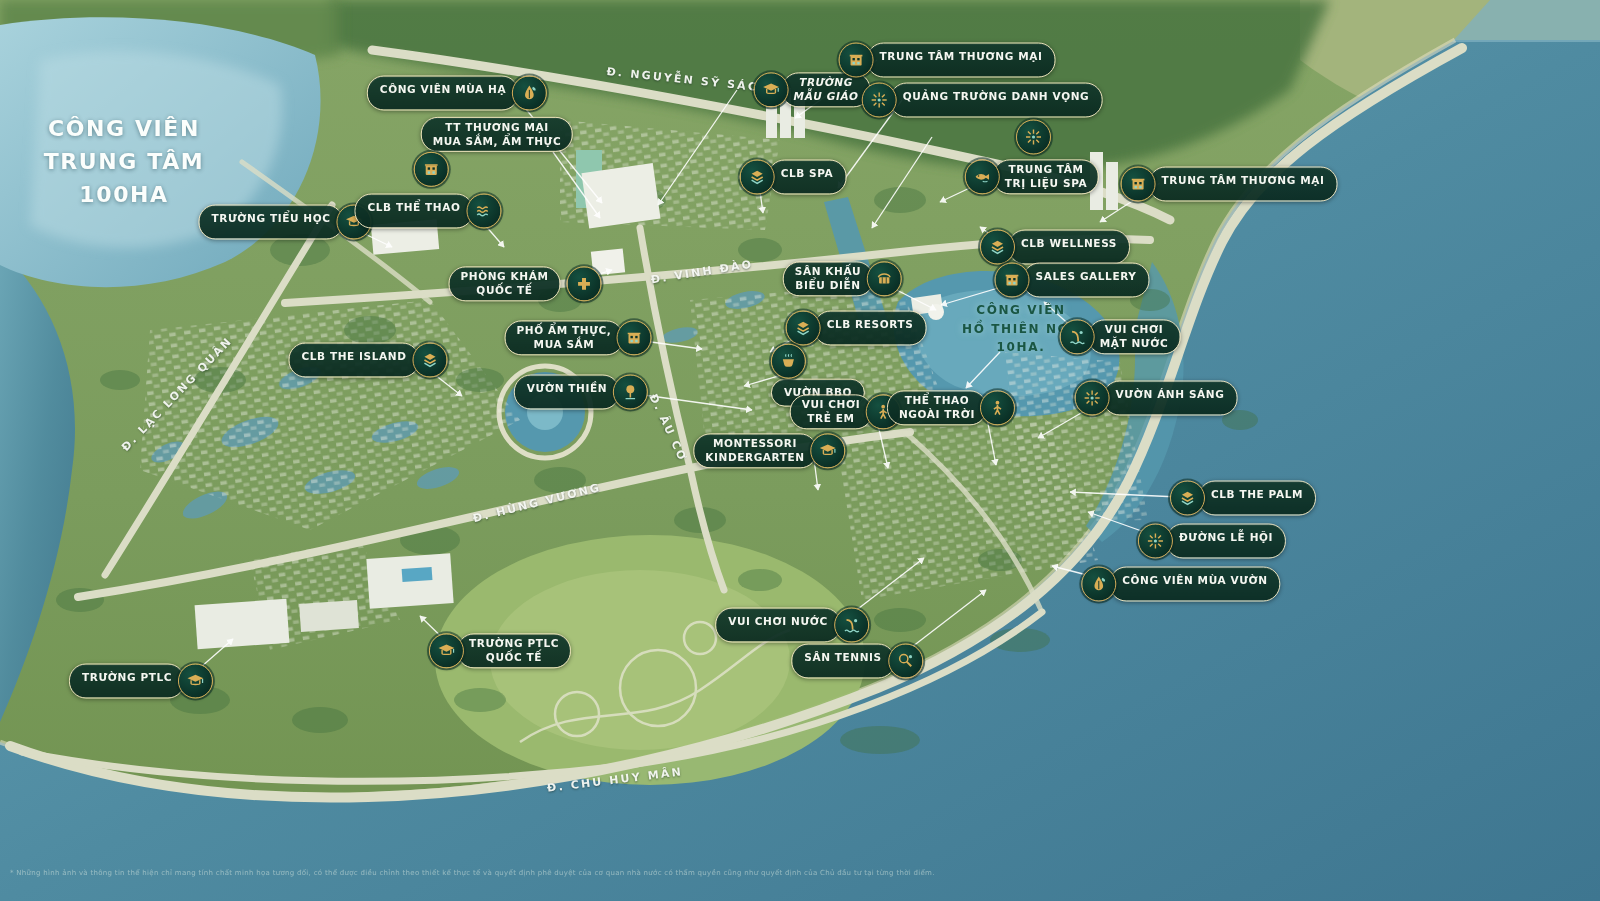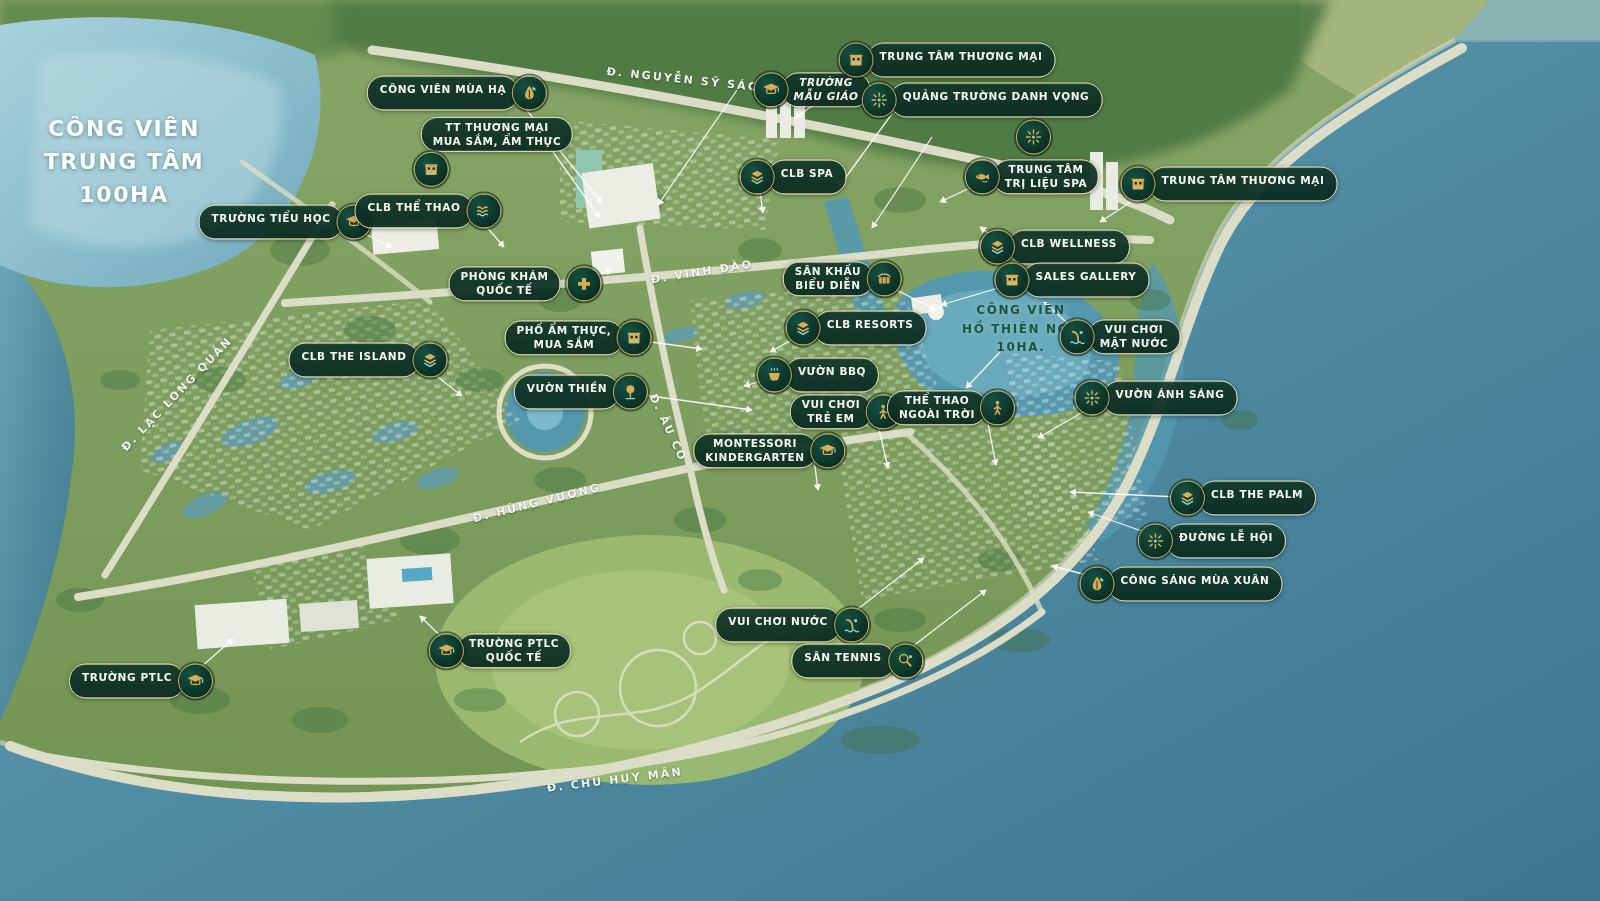--- a/index.html
+++ b/index.html
@@ -464,21 +464,21 @@
         </span>
       </div>
       <div class="marker side-right" style="left: 581px; top: 392px;">
         <span class="pill">VƯỜN THIỀN</span>
         <span class="badge">
           <svg viewBox="0 0 24 24">
             <use href="#ic-tree"></use>
           </svg>
         </span>
       </div>
-      <div class="marker side-left" style="left: 818px; top: 375px;">
+      <div class="marker side-left" style="left: 818px; top: 375px; flex-direction: column;">
         <span class="badge">
           <svg viewBox="0 0 24 24">
             <use href="#ic-pot"></use>
           </svg>
         </span>
         <span class="pill">VƯỜN BBQ</span>
       </div>
       <div class="marker side-right two" style="left: 845px; top: 412px;">
         <span class="pill">VUI CHƠI
 TRẺ EM</span>
@@ -529,21 +529,21 @@
           </svg>
         </span>
         <span class="pill">ĐƯỜNG LỄ HỘI</span>
       </div>
       <div class="marker side-left" style="left: 1181px; top: 584px;">
         <span class="badge">
           <svg viewBox="0 0 24 24">
             <use href="#ic-leaf"></use>
           </svg>
         </span>
-        <span class="pill">CÔNG SÁNG MÙA XUÂN</span>
+        <span class="pill">CÔNG VIÊN MÙA VƯỜN</span>
       </div>
       <div class="marker side-right" style="left: 792px; top: 625px;">
         <span class="pill">VUI CHƠI NƯỚC</span>
         <span class="badge">
           <svg viewBox="0 0 24 24">
             <use href="#ic-aqua"></use>
           </svg>
         </span>
       </div>
       <div class="marker side-right" style="left: 857px; top: 661px;">
@@ -566,13 +566,14 @@
         <span class="badge">
           <svg viewBox="0 0 24 24">
             <use href="#ic-cap"></use>
           </svg>
         </span>
         <span class="pill">TRƯỜNG PTLC
 QUỐC TẾ</span>
       </div>
     </div>
 
+  <div class="disclaimer">* Những hình ảnh và thông tin thể hiện chỉ mang tính chất minh họa tương đối, có thể được điều chỉnh theo thiết kế thực tế và quyết định phê duyệt của cơ quan nhà nước có thẩm quyền cũng như quyết định của Chủ đầu tư tại từng thời điểm.</div>
 </div>
 
 </body></html>

